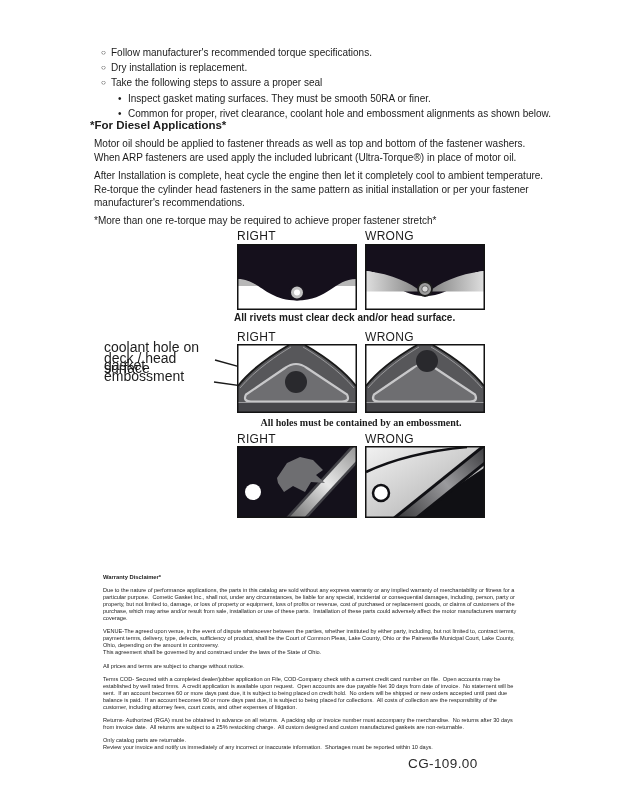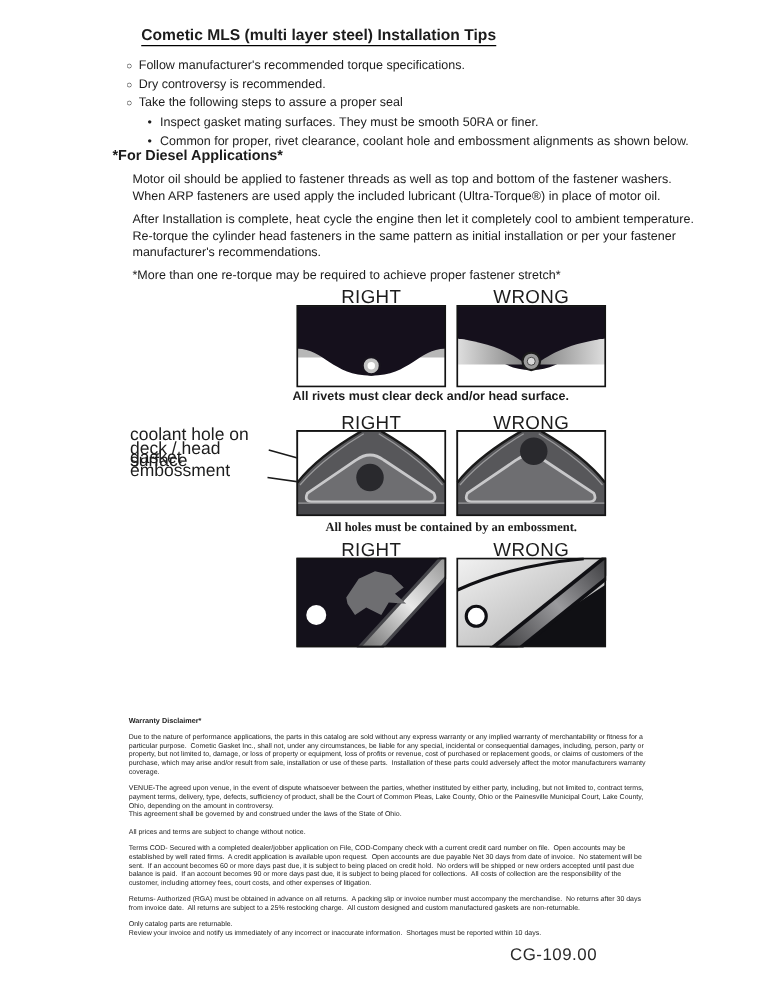--- a/index.html
+++ b/index.html
@@ -13,49 +13,48 @@
   .title {
     left:113px; top:21px; font-size:12.5px; font-weight:bold;
     border-bottom:1.4px solid #000; padding-bottom:1px;
   }
   .tips { left:101px; top:45px; font-size:10px; line-height:15.2px; width:460px; }
   .tip-line { display:flex; }
   .tip-line .marker { width:10px; font-size:8px; line-height:15.2px; flex:none; }
   .sub { margin-left:17px; }
   .sub .marker { font-size:10px; }
   .h2 { left:90px; top:119px; font-size:11.5px; font-weight:bold; }
-  .para { left:106px; top:0; width:452px; font-size:10px; line-height:13.6px; }
+  .para { left:94px; top:0; width:452px; font-size:10px; line-height:13.6px; }
   .p1 { top:137px; }
   .p2 { top:169px; }
   .note { top:214px; }
-  .dg-label { width:120px; text-align:center; font-size:15px; letter-spacing:0.3px; }
+  .dg-label { width:120px; font-size:12px; letter-spacing:0.3px; }
   .cap { font-size:10px; font-weight:bold; white-space:pre-line; line-height:11.2px; }
   .cap2 { width:248px; text-align:center; }
   .ann { width:110px; text-align:left; font-size:14px; line-height:10.6px; white-space:pre-line; }
   .disc { left:103px; top:574px; width:415px; font-size:5.6px; line-height:6.9px; }
   .disc h3 { font-size:5.8px; font-weight:bold; margin:0 0 6.5px 0; }
   .disc p { margin:0 0 6.5px 0; white-space:pre-wrap; }
   .doc-code { left:388px; top:756px; font-size:13.5px; letter-spacing:0.4px; color:#2a2a2a;margin-left:20px; }
   svg { display:block; }
 </style>
 </head>
 <body>
 
 <div class="page">
 
-  <div class="abs title">Cometic MLS (multi layer steel) Installation Tips</div>
 
   <div class="abs tips">
     <div class="tip-line">
       <span class="marker">○</span>
       <span>Follow manufacturer's recommended torque specifications.</span>
     </div>
     <div class="tip-line">
       <span class="marker">○</span>
-      <span>Dry controversy is recommended.</span>
+      <span>Dry installation is replacement.</span>
     </div>
     <div class="tip-line">
       <span class="marker">○</span>
       <span>Take the following steps to assure a proper seal</span>
     </div>
     <div class="tip-line sub">
       <span class="marker">•</span>
       <span>Inspect gasket mating surfaces.  They must be smooth 50RA or finer.</span>
     </div>
     <div class="tip-line sub">

